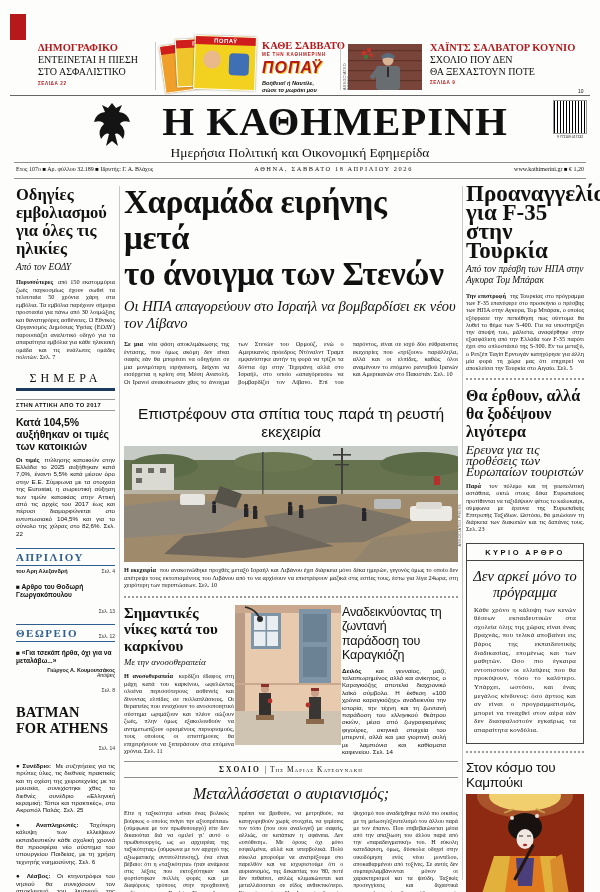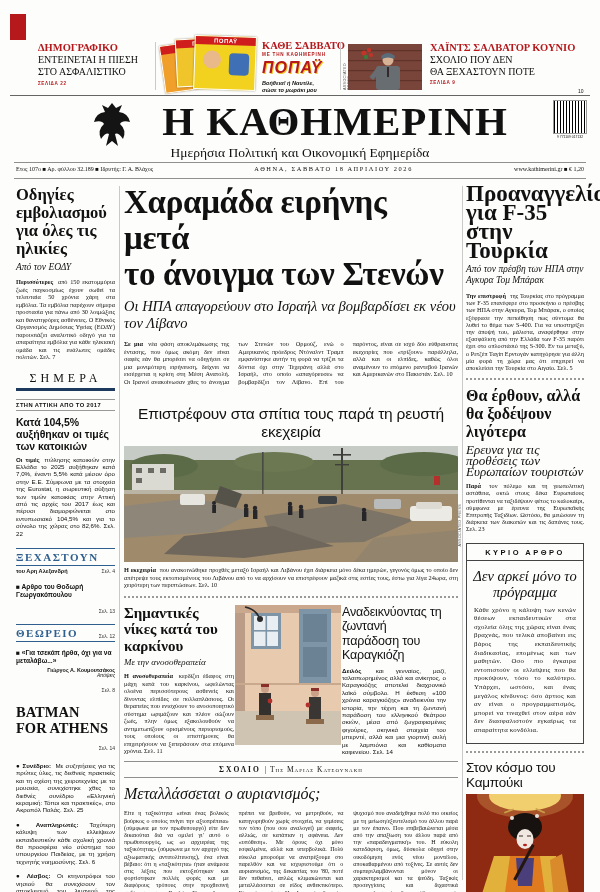--- a/index.html
+++ b/index.html
@@ -146,21 +146,21 @@
   <div style="margin-top:8px">
     <div class="sans" style="font-size:5.8px;font-weight:bold;letter-spacing:.4px;border-top:1px solid #999;border-bottom:1px solid #999;padding:2px 0">ΣΤΗΝ ΑΤΤΙΚΗ ΑΠΟ ΤΟ 2017</div>
     <div class="sans" style="font-size:10.5px;font-weight:bold;line-height:12px;margin-top:5px">Κατά 104,5% αυξήθηκαν οι τιμές των κατοικιών</div>
     <p class="microsans" style="margin:4px 0 0">
       <b class="lead-b">Οι τιμές </b><span>πώλησης κατοικιών στην Ελλάδα το 2025 αυξήθηκαν κατά 7,0%, έναντι 5,5% κατά μέσον όρο στην Ε.Ε. Σύμφωνα με τα στοιχεία της Eurostat, η σωρευτική αύξηση των τιμών κατοικίας στην Αττική από τις αρχές του 2017 έως και πέρυσι διαμορφώνεται στο εντυπωσιακό 104,5% και για το σύνολο της χώρας στο 82,6%. Σελ. 22</span>
     </p>
   </div>
 
   <div style="margin-top:11px">
     <div class="colhead">
-        <span class="lbl">ΞΕΧΑΣΤΟΥΝ</span>
+        <span class="lbl">ΑΠΡΙΛΙΟΥ</span>
       </div>
     <div style="display:flex;justify-content:space-between;margin-top:2px">
       <span class="sans" style="font-size:5.6px;font-weight:bold">του Αρη Αλεξανδρή</span>
       <span class="pgref">Σελ. 4</span>
     </div>
   </div>
 
   <div style="margin-top:9px">
     <div class="sans" style="font-size:6.6px;font-weight:bold;line-height:8px">■ Αρθρο του Θοδωρή Γεωργακόπουλου</div>
     <div style="text-align:right"><span class="pgref">Σελ. 13</span></div>
@@ -319,21 +319,21 @@
         <b class="lead-b">Δειλός </b><span>και γενναίος, μαζί, ταλαιπωρημένος αλλά και ανίκητος, ο Καραγκιόζης αποτελεί διαχρονικό λαϊκό σύμβολο. Η έκθεση «100 χρόνια καραγκιόζης» αναδεικνύει την ιστορία, την τέχνη και τη ζωντανή παράδοση του ελληνικού θεάτρου σκιών, μέσα από ζωγραφισμένες φιγούρες, σκηνικά στοιχεία του μπερντέ, αλλά και μια γιορτινή αυλή με λαμπιόνια και καθίσματα καφενείου. Σελ. 14</span>
       </p>
     </div>
   </div>
 
   <div class="hr" style="position:static;margin-top:6px"></div>
   <div style="text-align:center;font-size:7.5px;letter-spacing:2px;padding:3px 0;border-bottom:1px solid #8f8f8f">
     <b>ΣΧΟΛΙΟ</b>
     <span style="font-variant:small-caps;letter-spacing:1px">| Της Μαριας Κατσουνακη</span>
   </div>
-  <div style="text-align:left;font-style:italic;font-size:16px;margin-top:7px">Μεταλλάσσεται ο αυριανισμός;</div>
+  <div style="text-align:center;font-style:italic;font-size:16px;margin-top:7px">Μεταλλάσσεται ο αυριανισμός;</div>
   <div class="micro" style="margin-top:7px;columns:3;column-gap:10px;height:164px;overflow:hidden;font-size:6px;line-height:7.2px">Είτε η ταξικότητα «είναι ένας βολικός βούρκος ο οποίος πνίγει την αξιοπρέπεια» (σύμφωνα με τον πρωθυπουργό) είτε δεν δικαιούται διά να ομιλεί γι' αυτό ο πρωθυπουργός, ως «ο αρχιερέας της ταξικότητας» (σύμφωνα με τον αρχηγό της αξιωματικής αντιπολίτευσης), ένα είναι βέβαιο: ότι η «ταξικότητα» ήταν ανάμεσα στις λέξεις που εκτοξεύτηκαν και φορτίστηκαν πολλές φορές και με διαφόρους τρόπους στην προχθεσινή συζήτηση στη Βουλή. Είναι, δε, η κυριολεκτικότητά της ανεξάντλητη. Αρκεί ακραία ψυχολογική πίεση σε εύρος προβλημάτων ως σωστική κριτική. Είναι πλέον αξίωμα ότι για να «πουληθούν» πρέπει να βρεθούν, να μετρηθούν, να κατηγορηθούν χωρίς στοιχεία, να γεμίσεις τον τόπο (που σου αναλογεί) με σαφείς, αλλιώς, σε κατάπιαν η αφάνεια. Δεν «υπόθεση». Με όρους όχι μόνο εσφαλμένα, αλλά και υπερβολικά. Πολύ εύκολα μπορούμε να ανατρέξουμε στο παρελθόν και να ισχυριστούμε ότι ο αυριανισμός, της δεκαετίας του '80, ποτέ δεν πεθαίνει, απλώς κλιμακώνεται και μεταλλάσσεται σε είδος ανθεκτικότερο. Είναι όμως έτσι; Η «Αυριανή» δεν είχε διείσδυση μεγαλύτερη από την εθνική διάβρωση που, απενοχοποιημένη, πωλούσε. Και κυρίως συνέλαβε, αντεπεξήλθε και συνθηκολόγησε με έναν ψυχισμό που αναδείχθηκε πολύ πιο οικείος με τη μείωση/εξευτελισμό του άλλου παρά με τον έπαινο. Που επιβεβαιώνεται μέσα από την απαξίωση του άλλου παρά από την «παραδειγματική» του. Η εύκολη κατεδάφιση, όμως, δύσκολα οδηγεί στην οικοδόμηση ενός νέου μοντέλου, αποκαθαρμένου από τοξίνες. Σε αυτές δεν συμπεριλαμβάνονται μόνον οι χαρακτηρισμοί και τα ψεύδη. Ταξικές προσεγγίσεις και διχαστικά αντανακλαστικά δεν χάθηκαν ποτέ· άλλαξαν απλώς ύφος, μέσα και ταχύτητα διάδοσης, βρίσκοντας στο διαδίκτυο το πιο πρόσφορο έδαφος.</div>
 </div>
 
 <div class="abs" style="left:466px;top:184px;width:118px">
   <div>
     <div style="font-size:23px;font-weight:bold;line-height:19px">Προαναγγελία για F-35 στην Τουρκία</div>
     <div style="font-style:italic;font-size:9.5px;line-height:11px;margin-top:4px">Από τον πρέσβη των ΗΠΑ στην Αγκυρα Τομ Μπάρακ</div>
     <p class="micro" style="margin:6px 0 0;font-size:6.2px;line-height:7.2px">
       <b class="lead-b">Την επιστροφή </b><span>της Τουρκίας στο πρόγραμμα των F-35 επανέφερε στο προσκήνιο ο πρέσβης των ΗΠΑ στην Αγκυρα, Τομ Μπάρακ, ο οποίος εξέφρασε την πεποίθηση πως σύντομα θα λυθεί το θέμα των S-400. Για να υποστηρίξει την άποψή του, μάλιστα, αναφέρθηκε στην εξασφάλιση από την Ελλάδα των F-35 παρότι έχει στο οπλοστάσιό της S-300. Εν τω μεταξύ, ο Ρετζέπ Ταγίπ Ερντογάν κατηγόρησε για άλλη μία φορά τη χώρα μας ότι επιχειρεί να αποκλείσει την Τουρκία στο Αιγαίο. Σελ. 5</span>
     </p>

